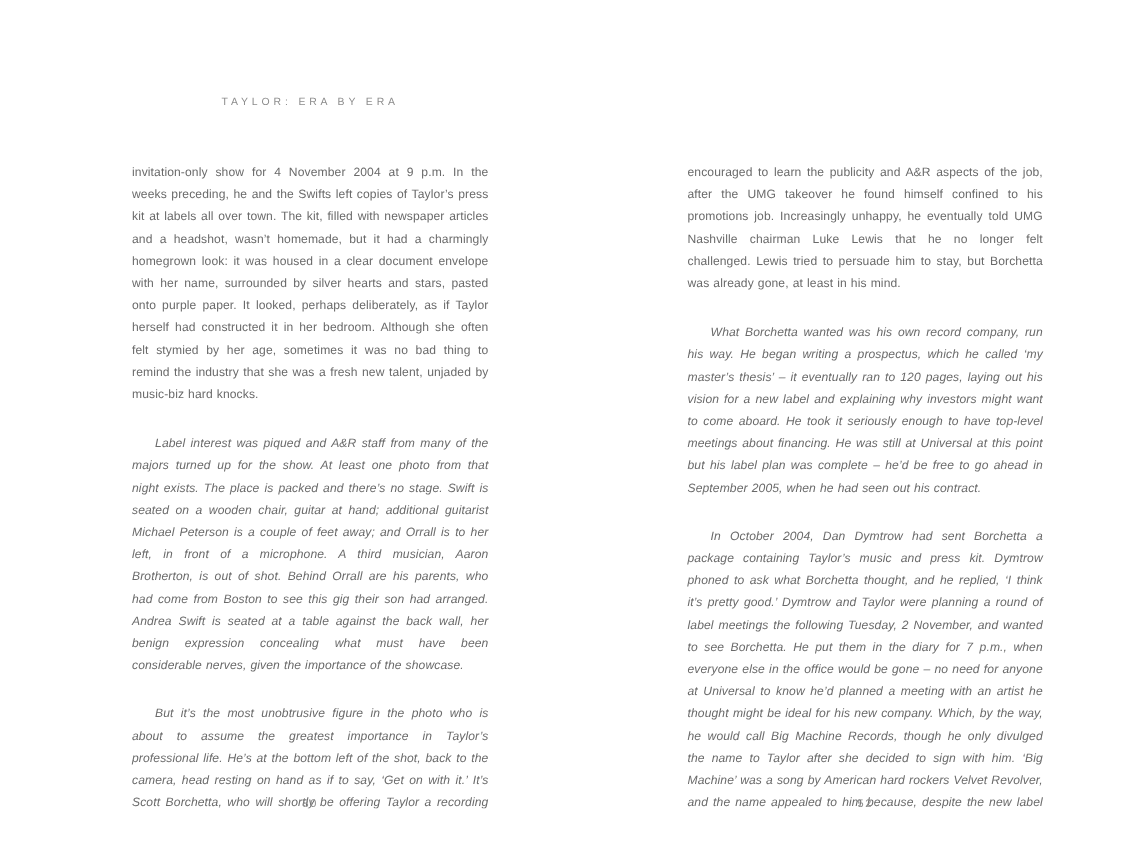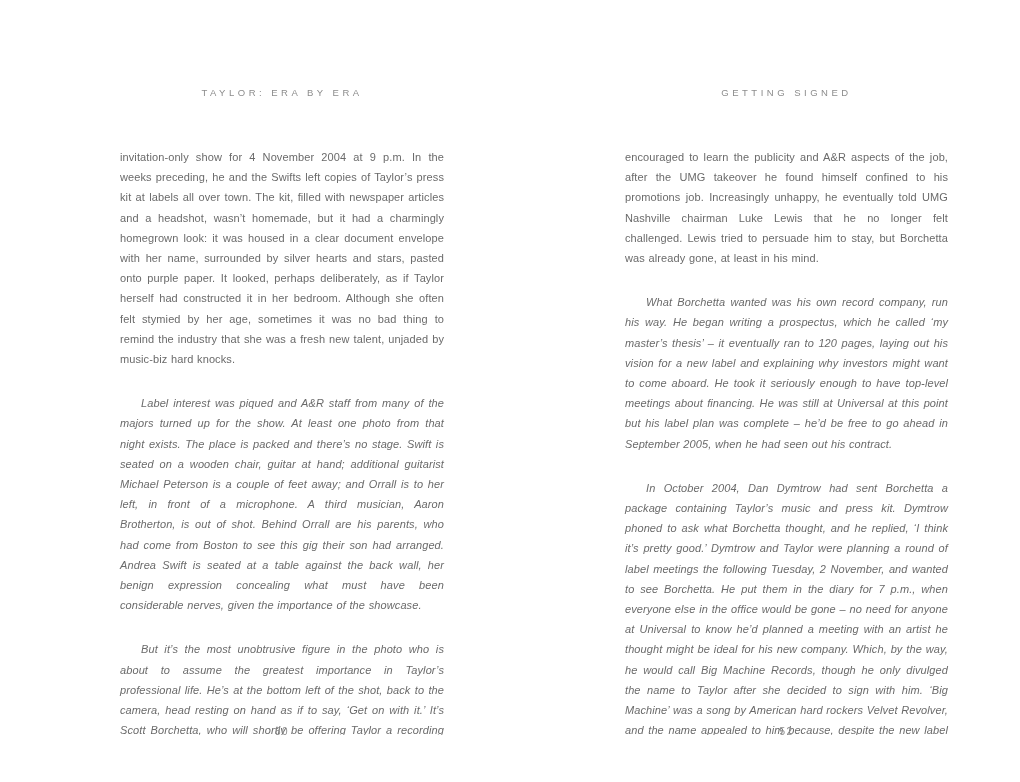--- a/index.html
+++ b/index.html
@@ -81,21 +81,20 @@
     <header class="running-header">TAYLOR: ERA BY ERA</header>
     <div class="body-text">
         <p>invitation-only show for 4 November 2004 at 9 p.m. In the weeks preceding, he and the Swifts left copies of Taylor’s press kit at labels all over town. The kit, filled with newspaper articles and a headshot, wasn’t homemade, but it had a charmingly homegrown look: it was housed in a clear document envelope with her name, surrounded by silver hearts and stars, pasted onto purple paper. It looked, perhaps deliberately, as if Taylor herself had constructed it in her bedroom. Although she often felt stymied by her age, sometimes it was no bad thing to remind the industry that she was a fresh new talent, unjaded by music-biz hard knocks.</p>
         <p class="indent">Label interest was piqued and A&amp;R staff from many of the majors turned up for the show. At least one photo from that night exists. The place is packed and there’s no stage. Swift is seated on a wooden chair, guitar at hand; additional guitarist Michael Peterson is a couple of feet away; and Orrall is to her left, in front of a microphone. A third musician, Aaron Brotherton, is out of shot. Behind Orrall are his parents, who had come from Boston to see this gig their son had arranged. Andrea Swift is seated at a table against the back wall, her benign expression concealing what must have been considerable nerves, given the importance of the showcase.</p>
         <p class="indent continues">But it’s the most unobtrusive figure in the photo who is about to assume the greatest importance in Taylor’s professional life. He’s at the bottom left of the shot, back to the camera, head resting on hand as if to say, ‘Get on with it.’ It’s Scott Borchetta, who will shortly be offering Taylor a recording contract. He’d been a promotions manager at DreamWorks Nashville, which merged with Universal Music Group in 2003. Having enjoyed a good deal of freedom at DreamWorks, where he had been</p>
       </div>
     <footer class="page-number">80</footer>
   </section>
 
   <section class="page right">
-    <header class="running-header">GETTING SIGNED</header>
     <div class="body-text">
         <p>encouraged to learn the publicity and A&amp;R aspects of the job, after the UMG takeover he found himself confined to his promotions job. Increasingly unhappy, he eventually told UMG Nashville chairman Luke Lewis that he no longer felt challenged. Lewis tried to persuade him to stay, but Borchetta was already gone, at least in his mind.</p>
         <p class="indent">What Borchetta wanted was his own record company, run his way. He began writing a prospectus, which he called ‘my master’s thesis’ – it eventually ran to 120 pages, laying out his vision for a new label and explaining why investors might want to come aboard. He took it seriously enough to have top-level meetings about financing. He was still at Universal at this point but his label plan was complete – he’d be free to go ahead in September 2005, when he had seen out his contract.</p>
         <p class="indent continues">In October 2004, Dan Dymtrow had sent Borchetta a package containing Taylor’s music and press kit. Dymtrow phoned to ask what Borchetta thought, and he replied, ‘I think it’s pretty good.’ Dymtrow and Taylor were planning a round of label meetings the following Tuesday, 2 November, and wanted to see Borchetta. He put them in the diary for 7 p.m., when everyone else in the office would be gone – no need for anyone at Universal to know he’d planned a meeting with an artist he thought might be ideal for his new company. Which, by the way, he would call Big Machine Records, though he only divulged the name to Taylor after she decided to sign with him. ‘Big Machine’ was a song by American hard rockers Velvet Revolver, and the name appealed to him because, despite the new label not yet even existing, it would announce his presence in a swaggering way. ‘It’s bold and it’s disruptive and it doesn’t sound corporate,’</p>
       </div>
     <footer class="page-number">52</footer>
   </section>
 
 </div>
 

